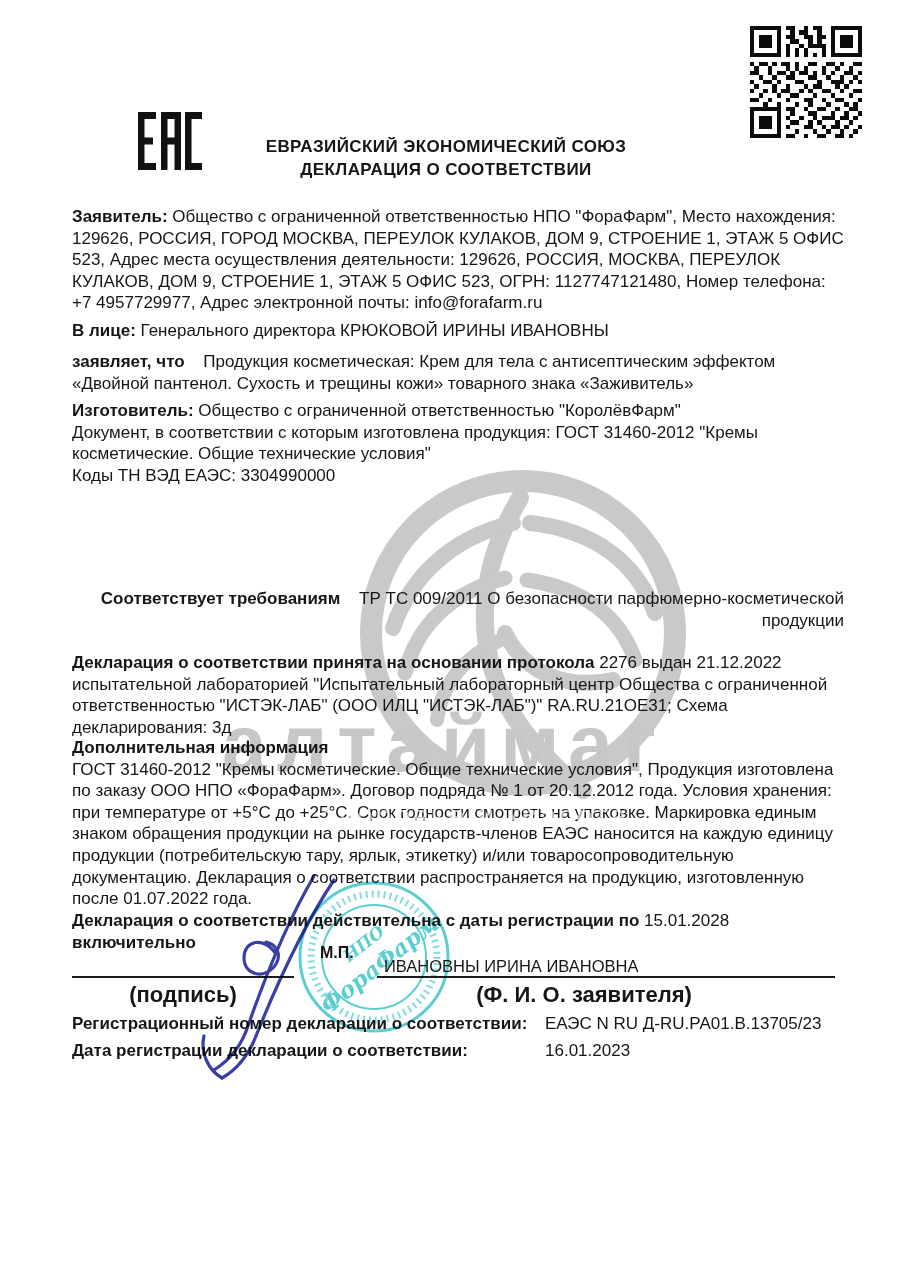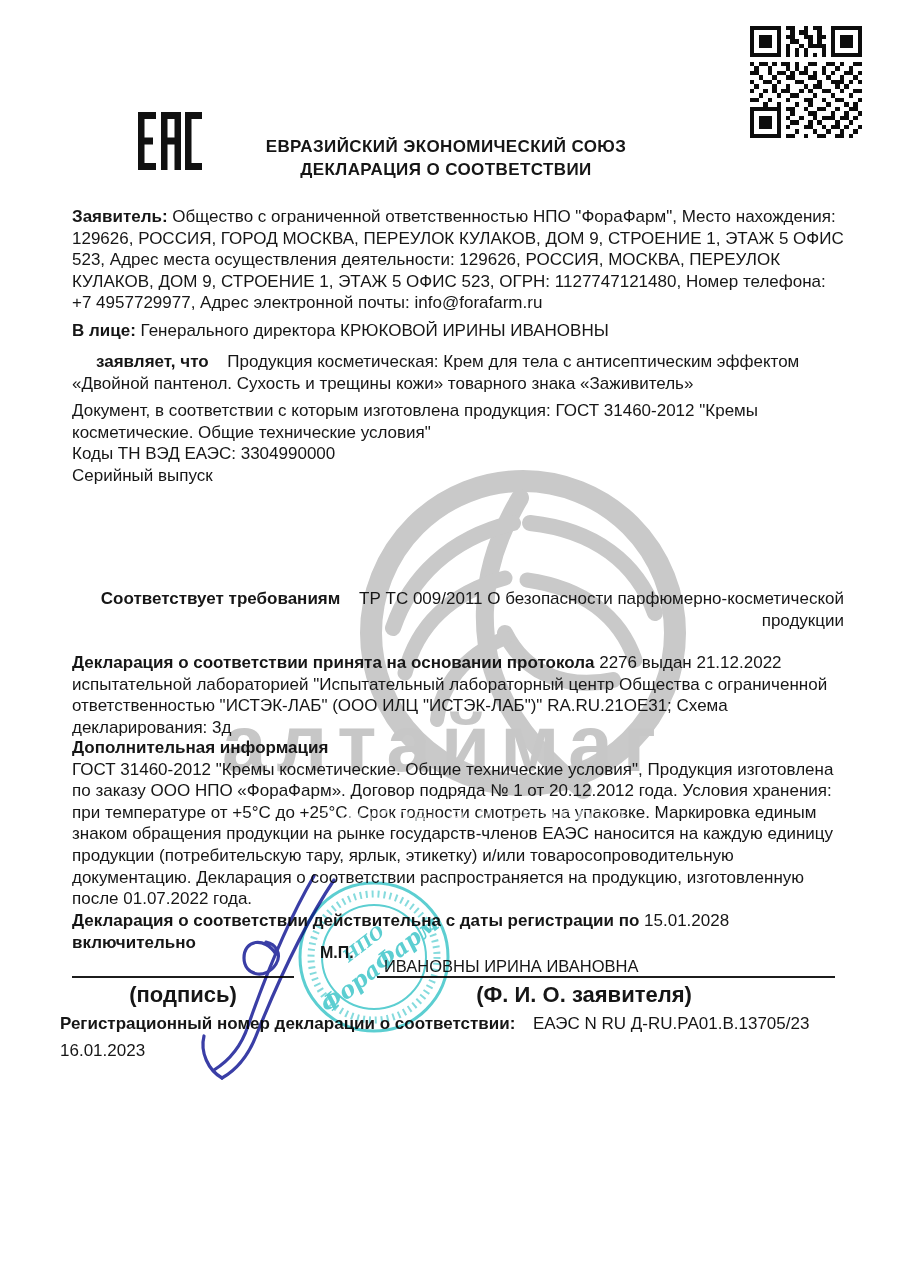--- a/index.html
+++ b/index.html
@@ -7,38 +7,38 @@
        font-family:"Liberation Sans",sans-serif;color:#161616;
        -webkit-font-smoothing:antialiased;}
   .abs{position:absolute;}
   
   .title{left:0;width:892px;text-align:center;font-weight:bold;font-size:17px;letter-spacing:.4px;z-index:3;}
   .title1{top:137px;}
   .title2{top:160px;}
   
   .block{left:72px;width:772px;font-size:17px;line-height:21.6px;z-index:3;}
   .block b{font-weight:bold;}
-  .lead{margin-right:14px;margin-left:24px;}
+  .lead{margin-right:14px;}
   
   .wm{z-index:1;pointer-events:none;}
   .wm-brand{left:222px;top:698px;font-size:80px;font-weight:bold;letter-spacing:10px;
             color:#c7c7c7;z-index:1;}
   .wm-tag{left:322px;top:799px;font-size:30px;letter-spacing:2px;color:#ccd1d2;
           z-index:4;mix-blend-mode:lighten;opacity:.85;}
   
   .mp{left:320px;top:944px;font-weight:bold;font-size:16px;z-index:3;}
   .holder-name{left:384px;top:957px;font-size:16.5px;z-index:3;}
   .sigline{border-top:2px solid #1c1c1c;height:0;z-index:3;}
   .sigline-left{left:72px;top:976px;width:222px;}
   .sigline-right{left:377px;top:976px;width:458px;}
   .caption{top:982px;font-weight:bold;font-size:22px;text-align:center;z-index:3;}
   .caption-left{left:72px;width:222px;}
   .caption-right{left:355px;width:458px;}
   
-  .reg-row{left:60px;width:790px;display:flex;font-size:17px;z-index:3;}
+  .reg-row{left:72px;width:790px;display:flex;font-size:17px;z-index:3;}
   .reg-row .lbl{font-weight:bold;flex:0 0 473px;}
   .reg1{top:1014px;}
   .reg2{top:1041px;}
   
   .stamp{left:294px;top:878px;z-index:5;mix-blend-mode:multiply;opacity:.85;}
   .signature{left:158px;top:858px;z-index:6;mix-blend-mode:multiply;}
   .qr{left:748px;top:26px;z-index:3;}
   .eac{left:138px;top:112px;z-index:3;}
 </style>
 </head>
@@ -122,23 +122,26 @@
   <b>В лице:</b>
   <span>Генерального директора КРЮКОВОЙ ИРИНЫ ИВАНОВНЫ</span>
 </div>
 
 <div class="abs block" style="top:351px;">
   <b class="lead">заявляет, что</b>
   <span>Продукция косметическая: Крем для тела с антисептическим эффектом «Двойной пантенол. Сухость и трещины кожи» товарного знака «Заживитель»</span>
 </div>
 
 <div class="abs block" style="top:400px;">
+  <div>
+    <b>Изготовитель:</b>
+    <span>Общество с ограниченной ответственностью "КоролёвФарм"</span>
+  </div>
   <div>Документ, в соответствии с которым изготовлена продукция: ГОСТ 31460-2012 "Кремы косметические. Общие технические условия"</div>
   <div>Коды ТН ВЭД ЕАЭС: 3304990000</div>
-  <div>Серийный выпуск</div>
 </div>
 
 <div class="abs block" style="top:588px;text-align:right;">
   <b class="lead">Соответствует требованиям</b>
   <span>ТР ТС 009/2011 О безопасности парфюмерно-косметической продукции</span>
 </div>
 
 <div class="abs block" style="top:652px;">
   <b>Декларация о соответствии принята на основании протокола</b>
   <span>2276 выдан 21.12.2022 испытательной лабораторией "Испытательный лабораторный центр Общества с ограниченной ответственностью "ИСТЭК-ЛАБ" (ООО ИЛЦ "ИСТЭК-ЛАБ")" RA.RU.21ОЕ31; Схема декларирования: 3д</span>
@@ -181,14 +184,15 @@
     <path d="M118 96 C106 78, 86 82, 86 100 C86 118, 108 122, 118 106 C124 96, 118 86, 108 84"></path>
     <path d="M64 220 C50 212, 42 194, 46 178"></path>
   </g>
 </svg>
 
 <div class="abs reg-row reg1">
   <span class="lbl">Регистрационный номер декларации о соответствии:</span>
   <span class="val">ЕАЭС N RU Д-RU.РА01.В.13705/23</span>
 </div>
 <div class="abs reg-row reg2">
+  <span class="lbl">Дата регистрации декларации о соответствии:</span>
   <span class="val">16.01.2023</span>
 </div>
 
 </body></html>

